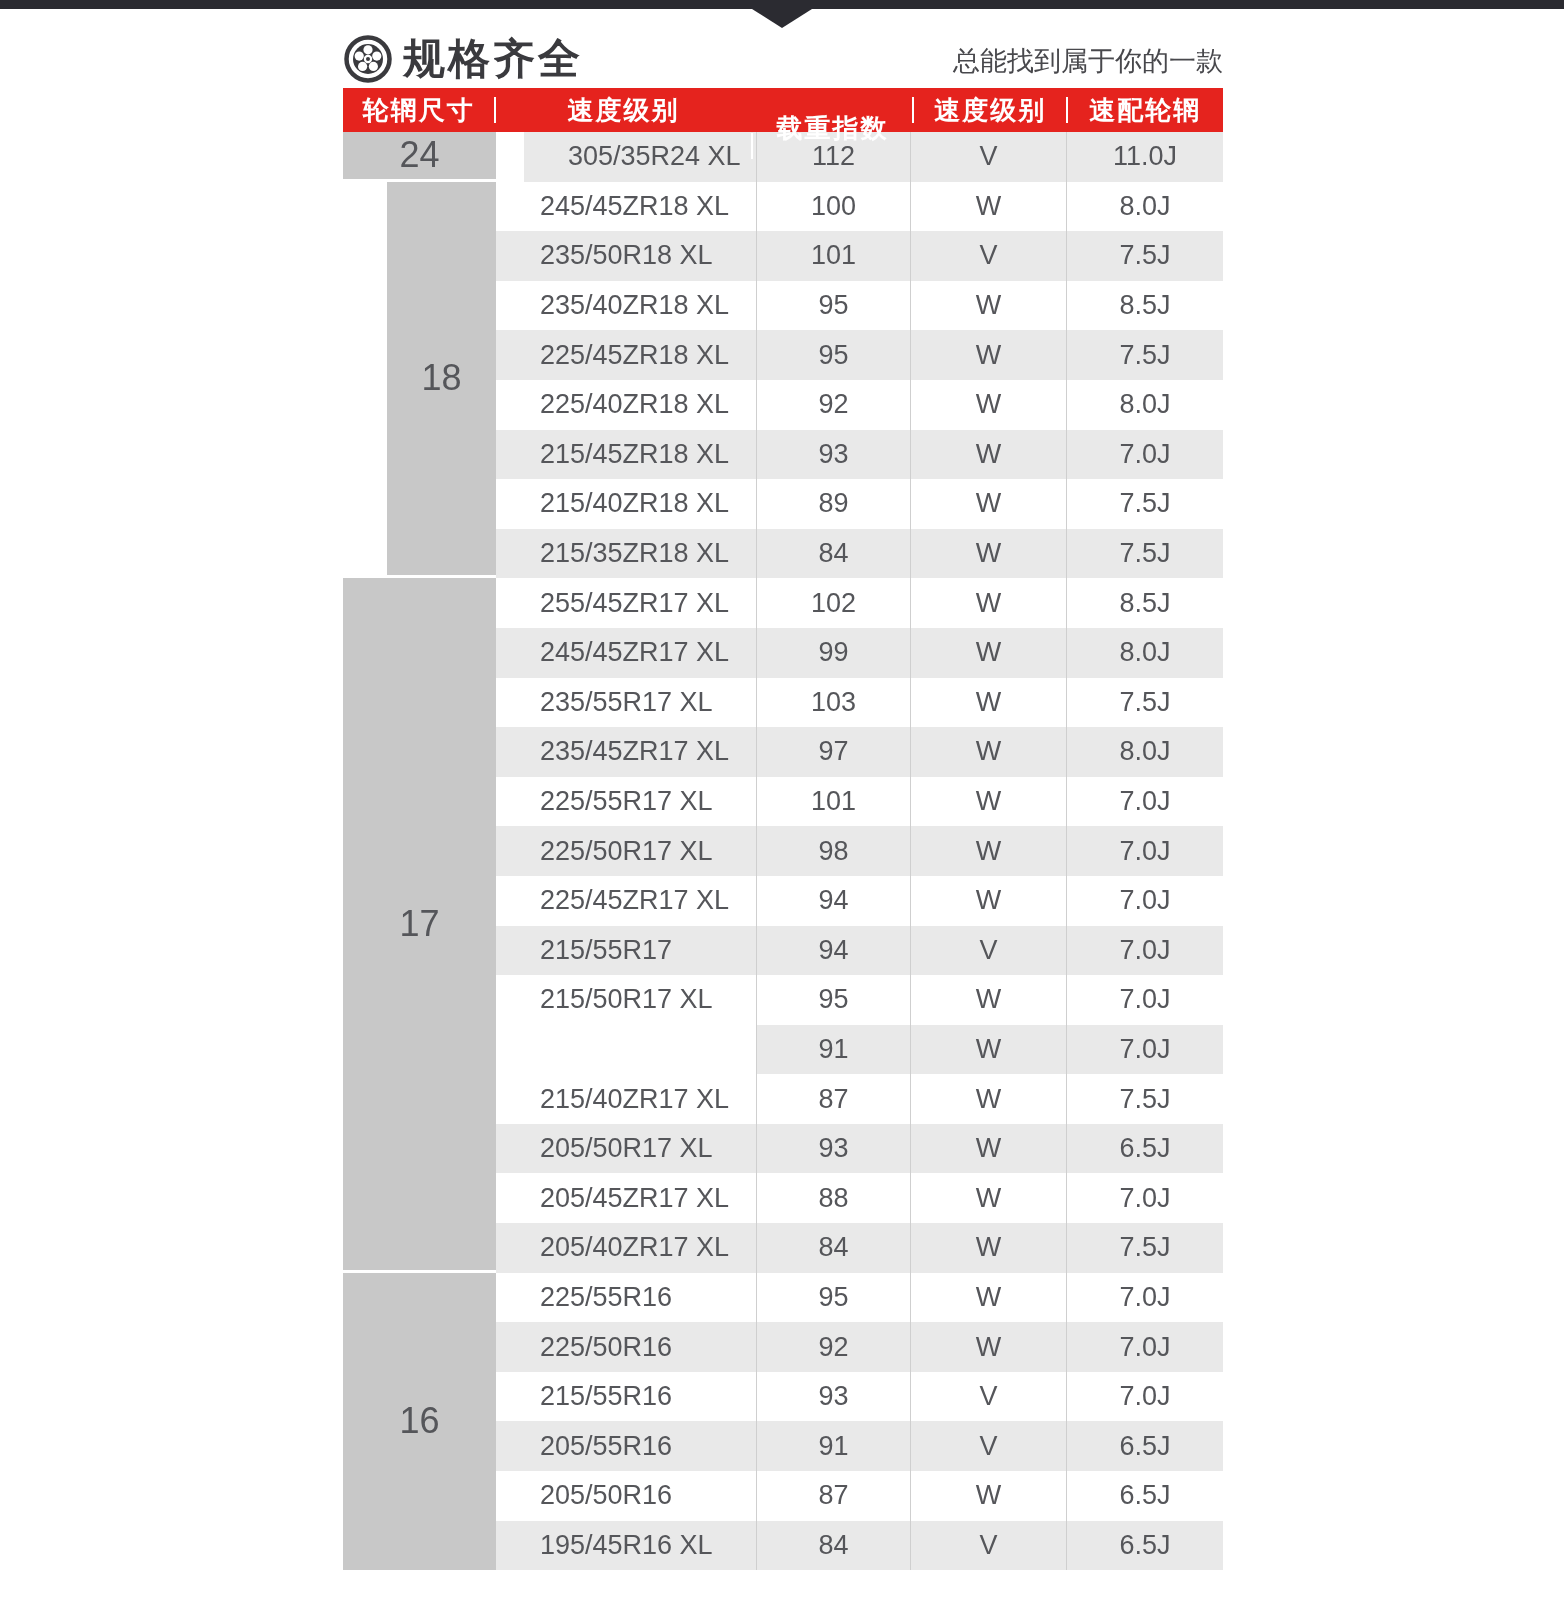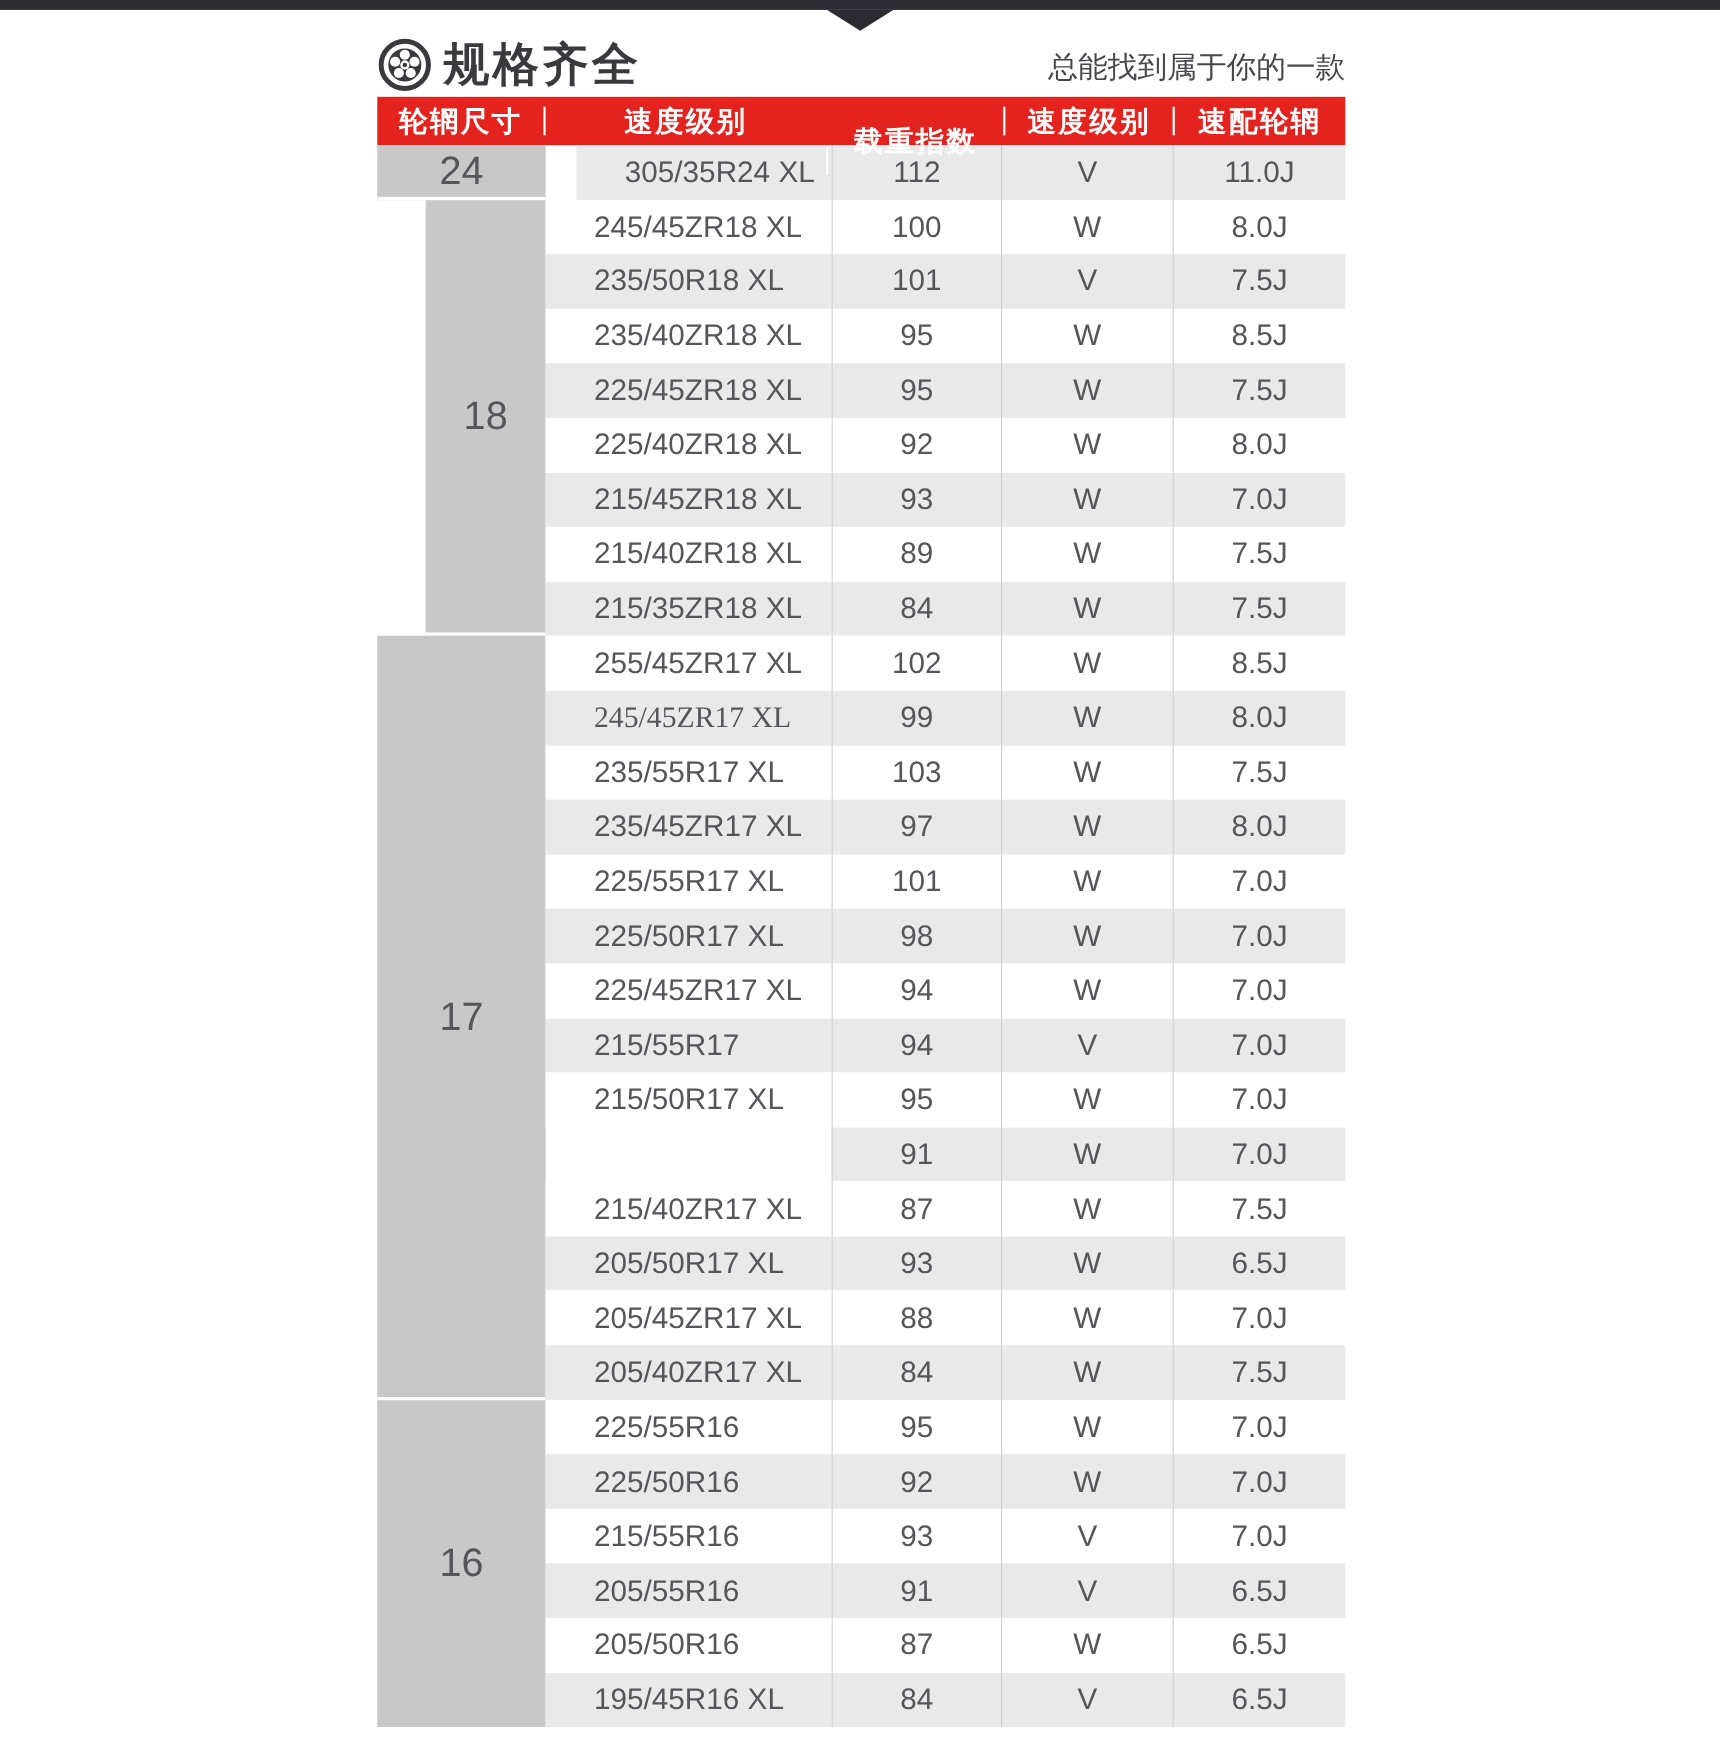--- a/index.html
+++ b/index.html
@@ -130,21 +130,21 @@
       <div class="cell c3 stripe-white" style="grid-area: 8 / 5;">7.5J</div>
       <div class="cell c0 stripe-gray" style="grid-area: 9 / 2;">215/35ZR18 XL</div>
       <div class="cell c1 stripe-gray" style="grid-area: 9 / 3;">84</div>
       <div class="cell c2 stripe-gray" style="grid-area: 9 / 4;">W</div>
       <div class="cell c3 stripe-gray" style="grid-area: 9 / 5;">7.5J</div>
       <div class="rim-cell" style="grid-area: 10 / 1 / span 14; background: rgb(200, 200, 200);">17</div>
       <div class="cell c0 stripe-white" style="grid-area: 10 / 2;">255/45ZR17 XL</div>
       <div class="cell c1 stripe-white" style="grid-area: 10 / 3;">102</div>
       <div class="cell c2 stripe-white" style="grid-area: 10 / 4;">W</div>
       <div class="cell c3 stripe-white" style="grid-area: 10 / 5;">8.5J</div>
-      <div class="cell c0 stripe-gray" style="grid-area: 11 / 2; font-family: Liberation Serif, serif;">245/45ZR17 XL</div>
+      <div class="cell c0 stripe-gray" style="grid-area: 11 / 2;">245/45ZR17 XL</div>
       <div class="cell c1 stripe-gray" style="grid-area: 11 / 3;">99</div>
       <div class="cell c2 stripe-gray" style="grid-area: 11 / 4;">W</div>
       <div class="cell c3 stripe-gray" style="grid-area: 11 / 5;">8.0J</div>
       <div class="cell c0 stripe-white" style="grid-area: 12 / 2;">235/55R17 XL</div>
       <div class="cell c1 stripe-white" style="grid-area: 12 / 3;">103</div>
       <div class="cell c2 stripe-white" style="grid-area: 12 / 4;">W</div>
       <div class="cell c3 stripe-white" style="grid-area: 12 / 5;">7.5J</div>
       <div class="cell c0 stripe-gray" style="grid-area: 13 / 2;">235/45ZR17 XL</div>
       <div class="cell c1 stripe-gray" style="grid-area: 13 / 3;">97</div>
       <div class="cell c2 stripe-gray" style="grid-area: 13 / 4;">W</div>

